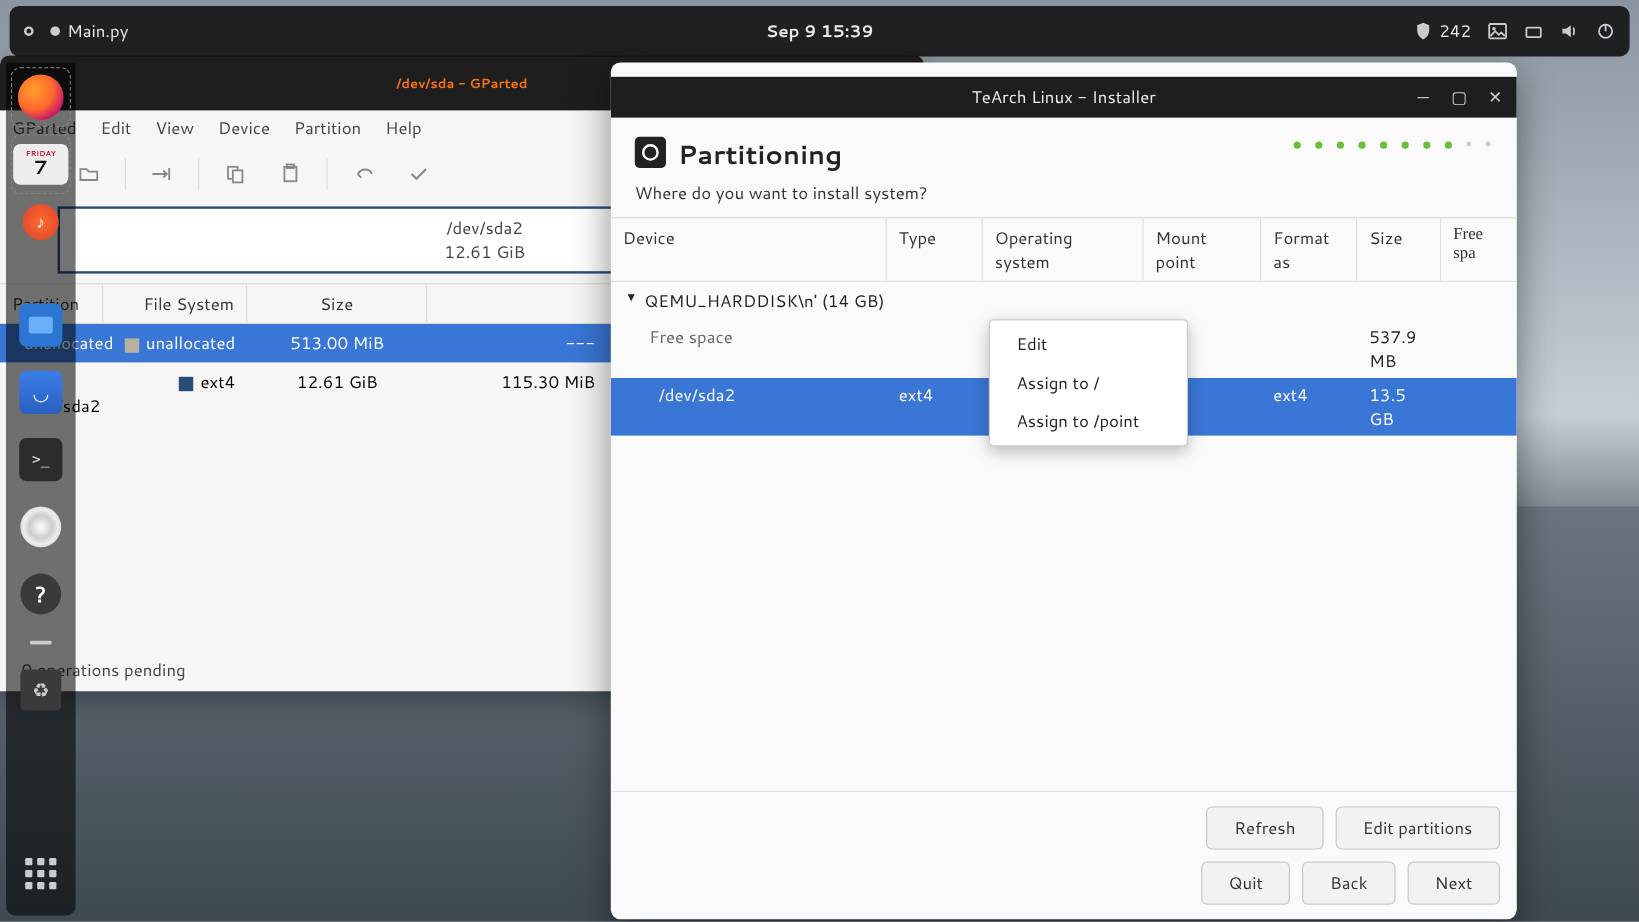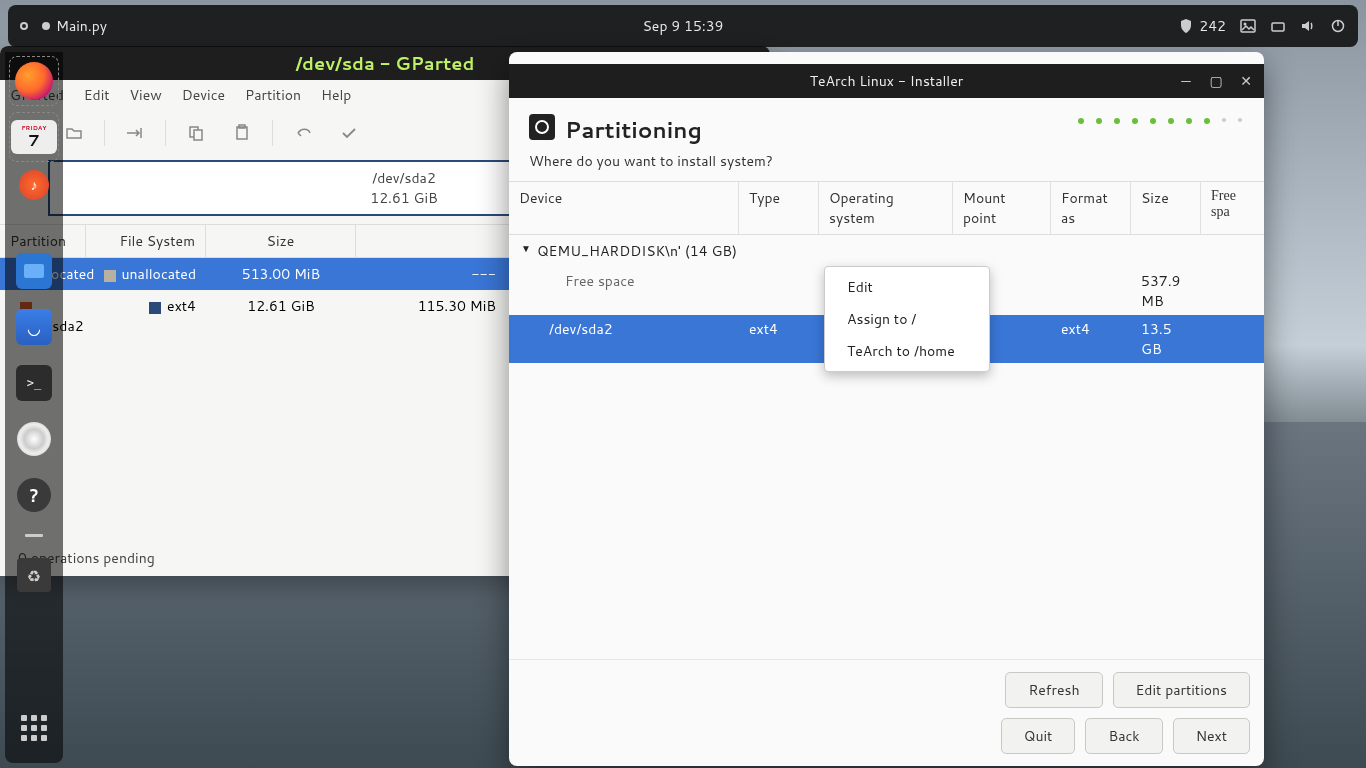--- a/index.html
+++ b/index.html
@@ -6,21 +6,21 @@
 body { width: 1366px; height: 768px; overflow: hidden; background: linear-gradient(to bottom, #7a8590 0%, #8b96a0 30%, #9aa5af 60%, #5a6570 100%); position: relative; }
 
 .wallpaper { position: absolute; inset: 0; background: linear-gradient(to bottom, #8a95a0 0%, #aab5bf 25%, #c5cfd8 45%, #5f6a70 60%, #4a5560 100%); }
 .wallpaper::before { content:""; position:absolute; left:0; right:0; bottom:0; height:45%; background: linear-gradient(to bottom, #6a7580 0%, #3e4a52 100%); }
 
 .topbar { position: absolute; top:0; left:0; right:0; height:42px; background: rgba(10,10,10,0.85); border-radius: 8px; margin: 5px 8px 0 8px; display:flex; align-items:center; color:#e8e8e8; font-size:14px; padding:12px 12px; z-index:100; }
 .topbar .left { display:flex; align-items:center; gap:14px; }
 .topbar .dot { width:8px; height:8px; border:2px solid #ccc; border-radius:50%; }
 .topbar .pill { display:flex; align-items:center; gap:6px; }
 .topbar .pill-dot { width:8px; height:8px; background:#ccc; border-radius:50%; }
-.topbar .center { position:absolute; left:50%; transform:translateX(-50%); font-weight:400; }
+.topbar .center { position:absolute; left:50%; transform:translateX(-50%); font-weight:700; }
 .topbar .right { margin-left:auto; display:flex; align-items:center; gap:14px; }
 .icon-sm { width:16px; height:16px; display:inline-block; }
 
 .dock { position:absolute; left:5px; top:52px; bottom:5px; width:58px; background: rgba(0,0,0,0.55); border-radius:0 0 8px 8px; display:flex; flex-direction:column; align-items:center; padding-top:6px; gap:10px; z-index:90; }
 .dock .dicon { width:46px; height:46px; display:flex; align-items:center; justify-content:center; border-radius:6px; position:relative; }
 .dicon.dashed { outline: 1px dashed #888; outline-offset: 1px; }
 .dock .spacer { flex:1; }
 .firefox { background: radial-gradient(circle at 35% 35%, #ff9f2c 0%, #ff6a2c 45%, #b5007f 85%); border-radius:50%; width:38px; height:38px; }
 .cal { background:#eee; border-radius:6px; width:54px; height:34px; font-size:9px; text-align:center; color:#c02; font-weight:700; padding-top:3px; position: relative; }
 .cal .num { color:#111; font-size:16px; line-height:1; }
@@ -30,21 +30,21 @@
 .software { background:linear-gradient(#3a7ee8,#2a60c0); border-radius:6px; width:36px; height:36px; display:flex; align-items:center; justify-content:center; color:#fff; }
 .term { background:#2c2c2c; border-radius:6px; width:36px; height:36px; color:#eee; display:flex; align-items:center; justify-content:center; font-family:monospace; font-size:12px; }
 .disc { background: radial-gradient(circle,#fff 0%, #ccc 40%, #eee 60%, #aaa 100%); border-radius:50%; width:34px; height:34px; }
 .help { background:#3a3a3a; border-radius:50%; width:34px; height:34px; display:flex; align-items:center; justify-content:center; color:#fff; font-size:18px; font-weight:600;}
 .dash { width:18px; height:3px; background:#ccc; border-radius:1px; }
 .trash { background:#3a3a3a; width:34px; height:34px; display:flex; align-items:center; justify-content:center; color:#ccc; border-radius:4px;}
 .grid9 { display:grid; grid-template-columns:repeat(3,6px); grid-template-rows:repeat(3,6px); gap:4px; }
 .grid9 span { background:#ccc; border-radius:1px; }
 
 .gparted { position:absolute; left:0; top:46px; width:770px; height:530px; background:#f6f6f4; border-radius:8px 8px 0 0; box-shadow:0 8px 24px rgba(0,0,0,0.3); z-index:10; overflow:hidden;}
-.g-title { height:34px; background:#1e1e1e; color:#bef264; display:flex; align-items:center; justify-content:center; font-size:18px; font-weight:600;}
+.g-title { height:46px; background:#1e1e1e; color:#f97316; display:flex; align-items:center; justify-content:center; font-size:11px; font-weight:600;}
 .g-menu { height:30px; display:flex; align-items:center; gap:20px; padding:0 10px; color:#444; font-size:14px;}
 .g-tools { height:46px; display:flex; align-items:center; padding:0 8px; gap:6px; }
 .g-tools .tbtn { width:40px; height:36px; display:flex; align-items:center; justify-content:center; color:#666; border-radius:4px; }
 .g-tools .sep { width:1px; height:26px; background:#ddd; margin:0 4px; }
 .g-disk { margin:4px 10px 8px 48px; height:56px; border:2px solid #2a4a7a; background:#fff; position:relative; }
 .g-disk .txt { position:absolute; inset:0; display:flex; flex-direction:column; align-items:center; justify-content:center; color:#444; font-size:14px;}
 .g-head { display:flex; font-size:14px; color:#333; border-top:1px solid #ddd; border-bottom:1px solid #ddd; }
 .g-head div { padding:6px 10px; border-right:1px solid #ddd; }
 .g-row { display:flex; font-size:14px; padding:4px 0; }
 .g-row div { padding:2px 10px; }
@@ -292,21 +292,21 @@
     <div class="cw-sz">Size</div>
     <div style="flex:1;border-right:none;font-family:Liberation Serif, serif;">Free spa</div>
   </div>
   <div class="i-body">
     <div class="i-tree">
       <div class="trow disk">
         <span class="tri">▼</span>
         <span>QEMU_HARDDISK\n' (14 GB)</span>
       </div>
       <div class="trow">
-        <div class="cell cw-dev" style="padding-left:56px;color:#666;">Free space</div>
+        <div class="cell cw-dev" style="padding-left:32px;color:#666;">Free space</div>
         <div class="cell cw-typ"></div>
         <div class="cell cw-os"></div>
         <div class="cell cw-mnt"></div>
         <div class="cell cw-fmt"></div>
         <div class="cell cw-sz">537.9 MB</div>
       </div>
       <div class="trow sel">
         <div class="cell cw-dev" style="padding-left:40px;">/dev/sda2</div>
         <div class="cell cw-typ">ext4</div>
         <div class="cell cw-os"></div>
@@ -325,14 +325,14 @@
       <div class="btn">Quit</div>
       <div class="btn">Back</div>
       <div class="btn">Next</div>
     </div>
   </div>
 </div>
 
 <div class="ctxmenu">
   <div class="mi">Edit</div>
   <div class="mi">Assign to /</div>
-  <div class="mi">TeArch to /home</div>
+  <div class="mi">Assign to /point</div>
 </div>
 
 </body></html>

